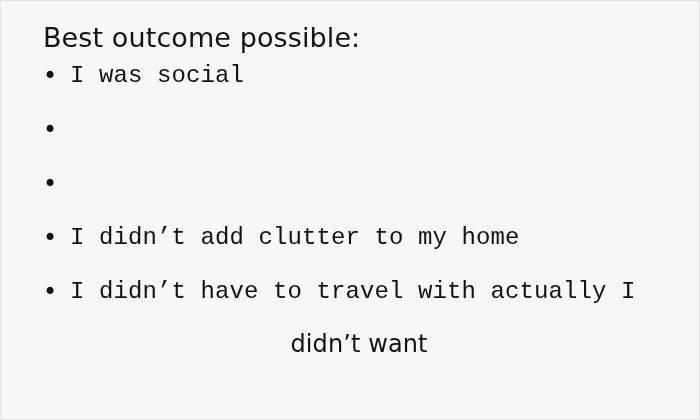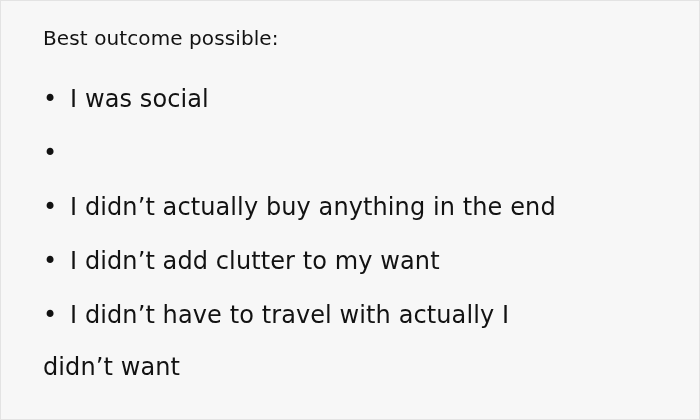--- a/index.html
+++ b/index.html
@@ -20,26 +20,26 @@
     box-sizing: border-box;
     width: 700px;
     height: 420px;
     background: #f7f7f7;
     border: 1px solid #e3e3e3;
     padding: 22px 24px 0 42px;
     overflow: hidden;
   }
 
   #heading {
-    font-size: 20px;
+    font-size: 27px;
     line-height: 30px;
     color: #121212;
     font-weight: 400;
     letter-spacing: 0.1px;
-    margin: 0 0 31px 0;
+    margin: 0 0 8px 0;
     white-space: nowrap;
   }
 
   #bullet-list {
     list-style: none;
     margin: 0;
     padding: 0;
   }
 
   .bullet-row {
@@ -57,29 +57,31 @@
     width: 27px;
     font-size: 24px;
     line-height: 30px;
     color: #121212;
     text-align: left;
   }
 
   .bullet-text {
     flex: 0 1 auto;
     letter-spacing: 0.1px;
+    font-family: Liberation Mono, monospace;
   }
 
   #continuation-line {
     font-size: 24px;
     line-height: 30px;
     color: #121212;
     letter-spacing: 0.1px;
     white-space: nowrap;
     margin-top: -2px;
+    text-align: center;
   }
 </style>
 </head>
 <body>
 
 <div id="text-card">
 
   <div id="heading">Best outcome possible:</div>
 
   <div id="bullet-list">
@@ -88,26 +90,25 @@
       <span class="bullet-marker">•</span>
       <span class="bullet-text">I was social</span>
     </div>
 
     <div class="bullet-row">
       <span class="bullet-marker">•</span>
     </div>
 
     <div class="bullet-row">
       <span class="bullet-marker">•</span>
-      <span class="bullet-text">I didn’t actually buy anything in the end</span>
     </div>
 
     <div class="bullet-row">
       <span class="bullet-marker">•</span>
-      <span class="bullet-text">I didn’t add clutter to my want</span>
+      <span class="bullet-text">I didn’t add clutter to my home</span>
     </div>
 
     <div class="bullet-row">
       <span class="bullet-marker">•</span>
       <span class="bullet-text">I didn’t have to travel with actually I</span>
     </div>
 
   </div>
 
   <div id="continuation-line">didn’t want</div>

